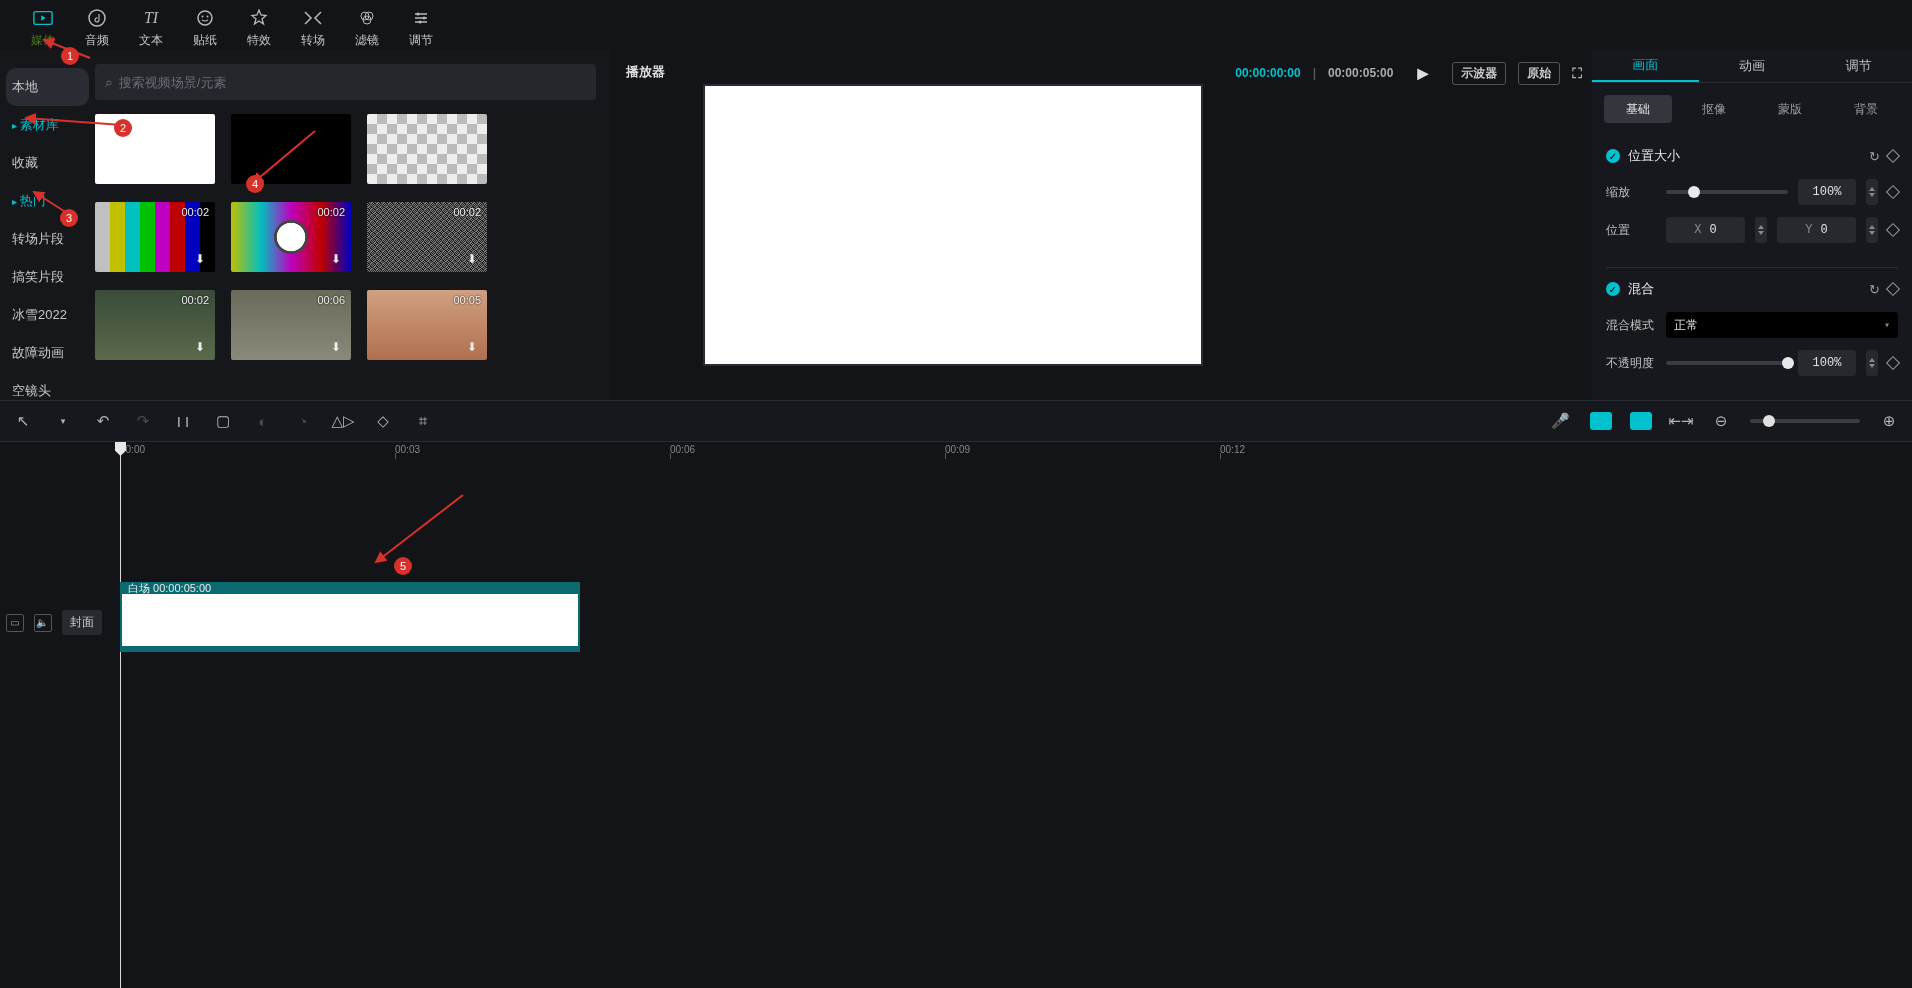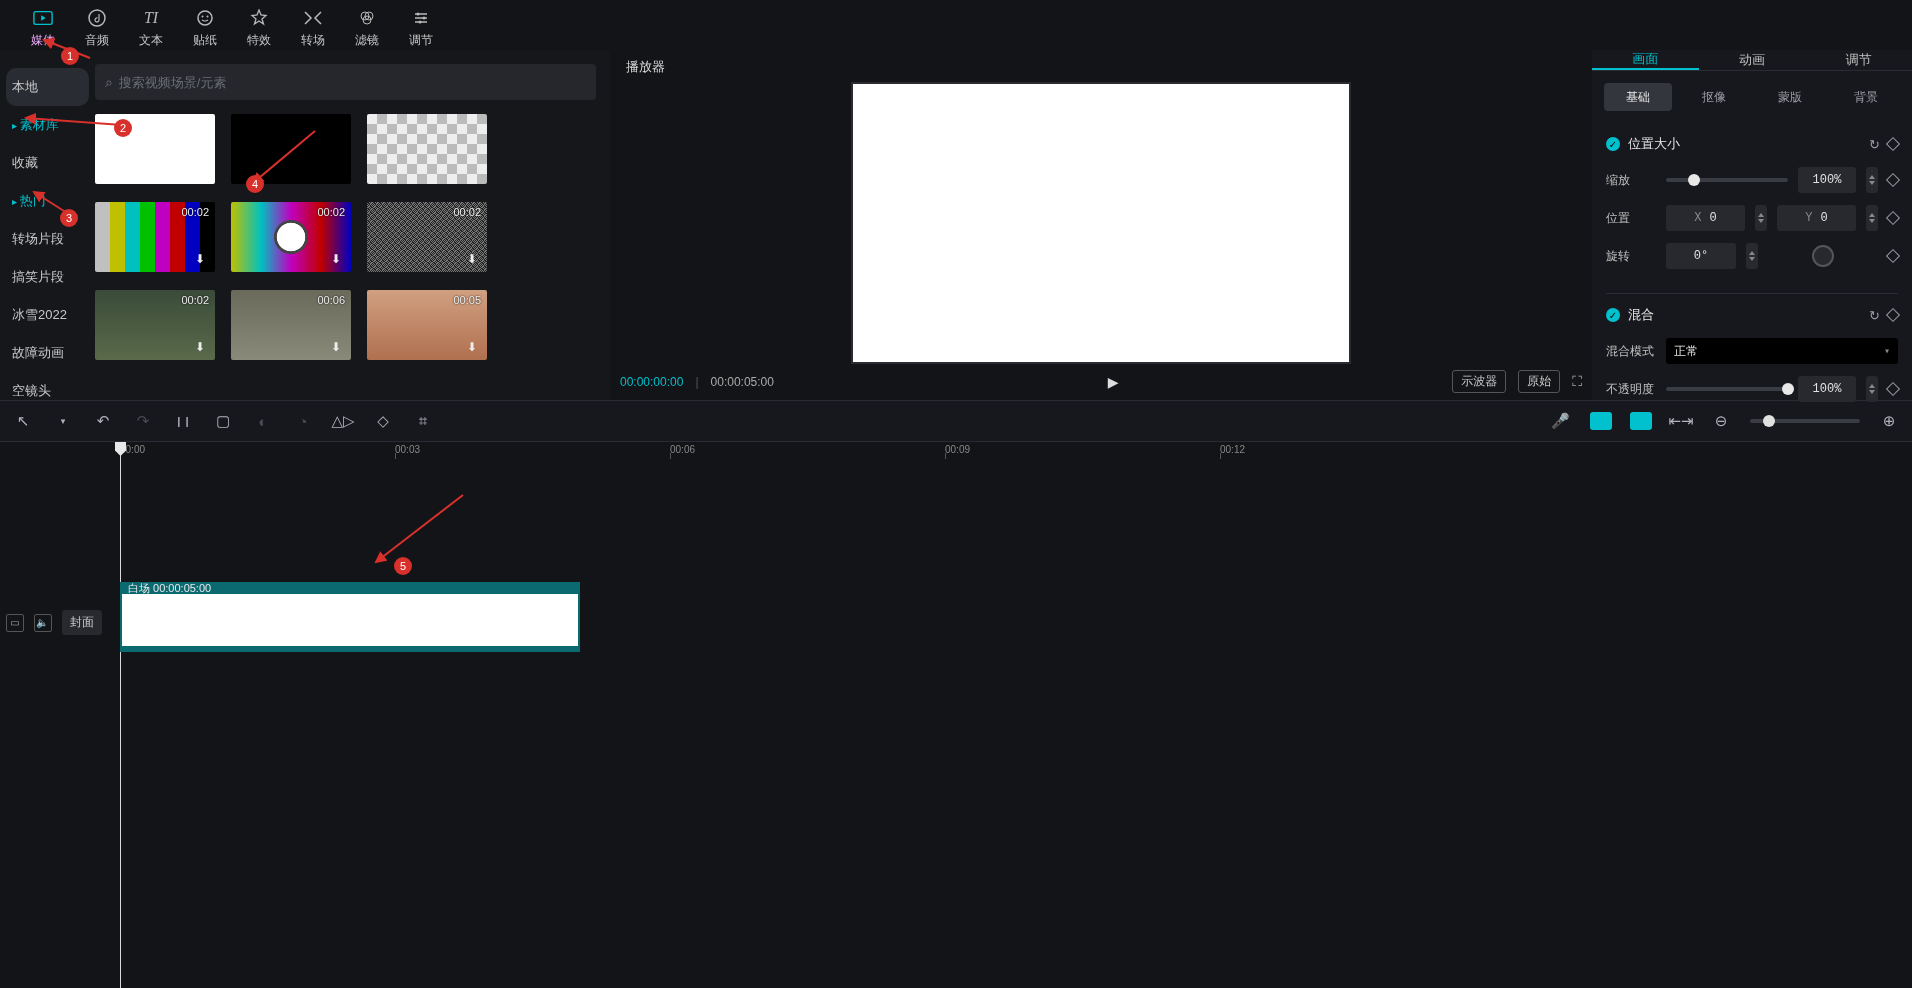--- a/index.html
+++ b/index.html
@@ -23,21 +23,21 @@
   height: 50px;
 }
 .top-tab {
   display: flex;
   flex-direction: column;
   align-items: center;
   width: 54px;
   cursor: pointer;
   gap: 4px;
 }
-.top-tab.active .tt-label { color: #f0abfc; }
+.top-tab.active .tt-label { color: #4d7c0f; }
 .top-tab .tt-ico { width: 20px; height: 20px; display: flex; align-items: center; justify-content: center; color: #b8b8b8; }
 .top-tab.active .tt-ico { color: #00c1cd; }
 .tt-label { font-size: 12px; color: #c5c5c5; }
 
 
 .main {
   display: flex;
   height: 350px;
 }
 
@@ -126,21 +126,22 @@
 .thumb.photo1 { background: linear-gradient(#3a4b3a,#5a6a4a); }
 .thumb.photo2 { background: linear-gradient(#6a6a5a,#8a8a7a); }
 .thumb.photo3 { background: linear-gradient(#d0a080,#b07050); }
 
 
 .center-panel {
   flex: 1;
   background: #131417;
   padding: 8px 10px;
   display: flex;
-  flex-direction: column;
+  flex-direction: row;
+  font-weight: bold;
 }
 .center-header { height: 28px; display: flex; align-items: center; padding: 0 6px; font-size: 13px; color: #ddd; }
 .preview-area {
   flex: 1;
   display: flex;
   align-items: center;
   justify-content: center;
   padding: 6px 0;
 }
 .preview-canvas {
@@ -479,29 +480,20 @@
               <span>0</span>
             </div>
           <div class="rp-stepper"></div>
           <div class="rp-xy">
               <span class="lab">Y</span>
               <span>0</span>
             </div>
           <div class="rp-stepper"></div>
           <span class="rp-diamond"></span>
         </div>
-        <div class="rp-row">
-          <span class="rp-label">旋转</span>
-          <div class="rp-num" style="width:70px">0°</div>
-          <div class="rp-stepper"></div>
-          <div style="flex:1"></div>
-          <div class="rp-rotdial"></div>
-          <div style="flex:1"></div>
-          <span class="rp-diamond"></span>
-        </div>
       </div>
       <div class="rp-section">
         <div class="rp-section-head">
           <span class="rp-check">✓</span>
           <span class="rp-title">混合</span>
           <span class="rp-reset">↻</span>
           <span class="rp-diamond"></span>
         </div>
         <div class="rp-row">
           <span class="rp-label">混合模式</span>

